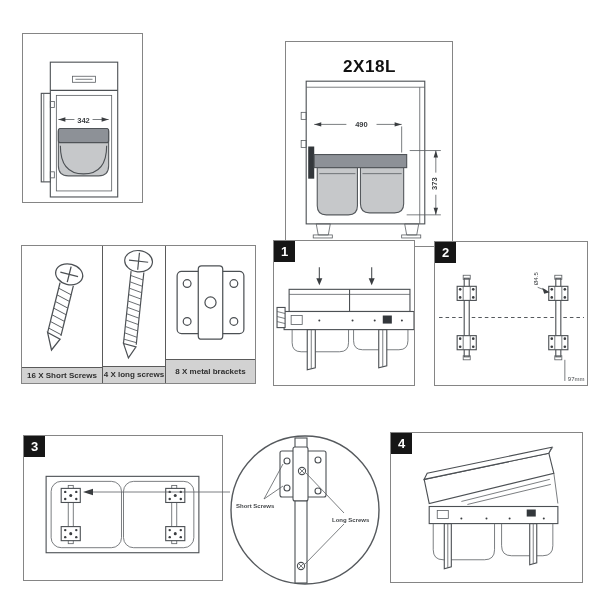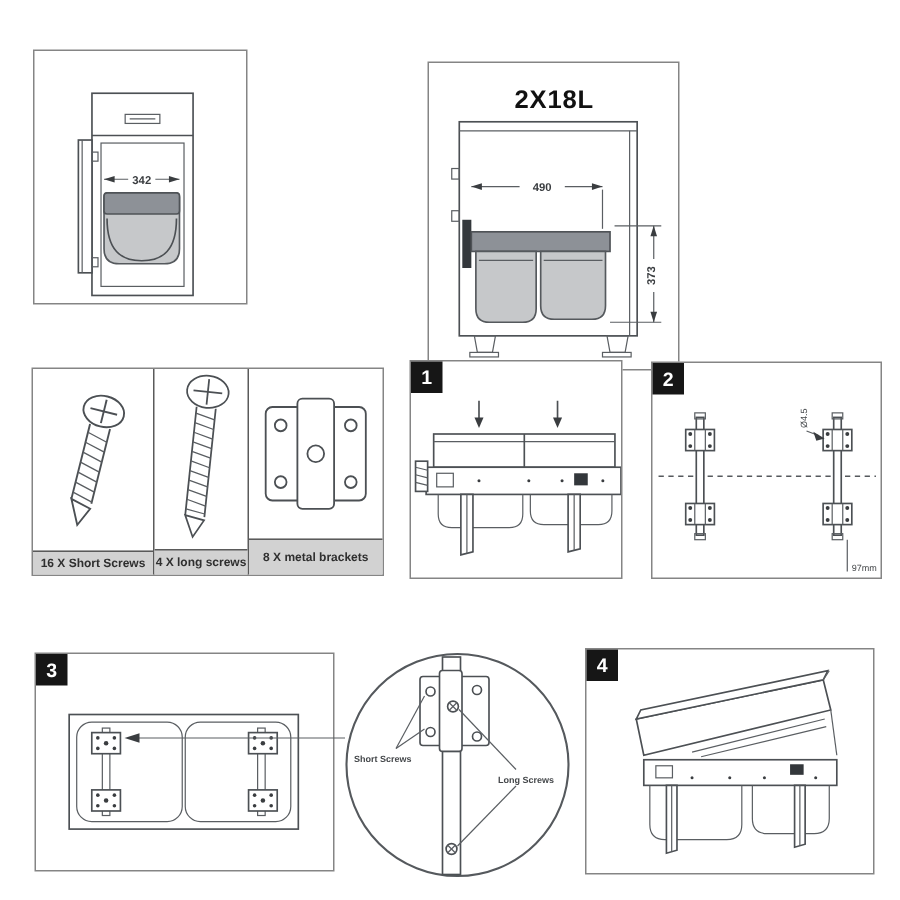--- a/index.html
+++ b/index.html
@@ -38,21 +38,21 @@
   .part-art{flex:1;display:flex;align-items:center;justify-content:center;}
   .part-label{
     height:23px;background:#d2d2d2;border-top:1.5px solid #5a5a5a;
     display:flex;align-items:center;justify-content:center;
     font-size:8px;font-weight:bold;color:#2f2f2f;text-align:center;
   }
 </style>
 </head>
 <body>
 
-<div class="panel" id="panel-cabinet-door" style="left:22px;top:33px;width:143px;height:170px;">
+<div class="panel" id="panel-cabinet-door" style="left:22px;top:33px;width:121px;height:170px;">
   <svg viewBox="0 0 118 167">
 
     <rect class="line" x="27" y="28" width="67" height="134"></rect>
     <line class="line" x1="27" y1="56" x2="94" y2="56"></line>
 
     <rect class="line-thin" x="49" y="42" width="23" height="6"></rect>
     <line class="line-thin" x1="52" y1="45" x2="69" y2="45"></line>
 
     <rect class="line-thin" x="33" y="61" width="55" height="95"></rect>
 

